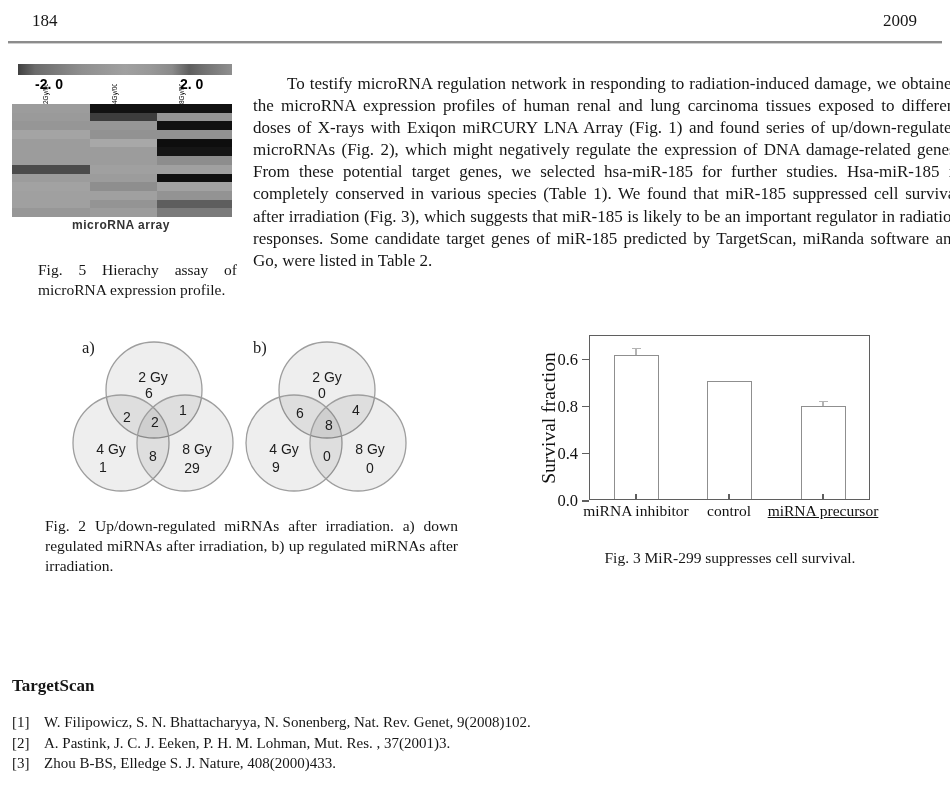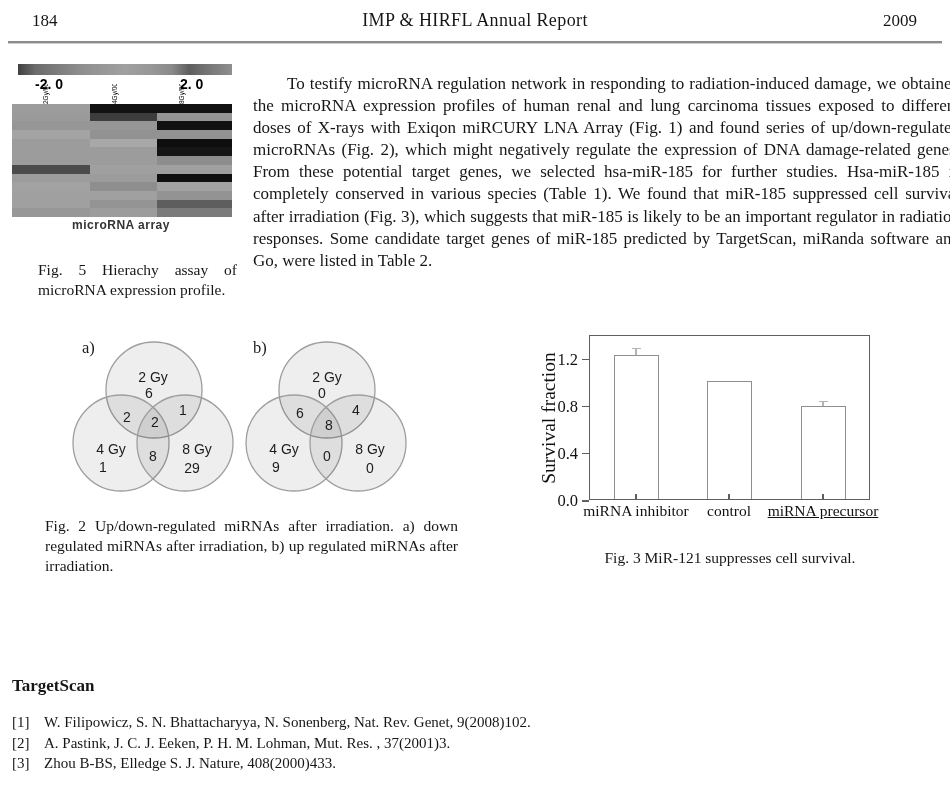--- a/index.html
+++ b/index.html
@@ -62,21 +62,20 @@
   .ref-item{display:flex;}
   .ref-num{flex:none;width:32px;}
   .ref-text{flex:1;}
 </style>
 </head>
 <body>
 
 <div class="page">
 
   <span class="hdr-num">184</span>
-  <span class="hdr-title">IMP &amp; HIRFL Annual Report</span>
   <span class="hdr-year">2009</span>
   <div class="hdr-rule"></div>
 
   <div class="fig1">
     <div class="colorbar"></div>
     <span class="scale-lab scale-min">-2. 0</span>
     <span class="scale-lab scale-max">2. 0</span>
     <span class="hm-col-label" style="left:33px;">2Gy/0Gy</span>
     <span class="hm-col-label" style="left:102px;">4Gy/0Gy</span>
     <span class="hm-col-label" style="left:169px;">8Gy/0Gy</span>
@@ -193,36 +192,36 @@
 
   <div class="chart-ylabel">Survival fraction</div>
   <div class="plot" id="plot-area">
       <div class="ytick" style="top: 164px;"></div>
       <div class="ytick-label" style="top: 155px;">0.0</div>
       <div class="ytick" style="top: 116.857px;"></div>
       <div class="ytick-label" style="top: 107.857px;">0.4</div>
       <div class="ytick" style="top: 69.7143px;"></div>
       <div class="ytick-label" style="top: 60.7143px;">0.8</div>
       <div class="ytick" style="top: 22.5714px;"></div>
-      <div class="ytick-label" style="top: 13.5714px;">1.2</div>
+      <div class="ytick-label" style="top: 13.5714px;">0.6</div>
       <div class="bar" style="left: 23.5px; height: 143.786px;"></div>
       <div class="err-line" style="left: 45.4px; bottom: 143.786px; height: 5.89286px;"></div>
       <div class="err-cap" style="left: 41.5px; bottom: 149.679px;"></div>
       <div class="xtick" style="left: 45.2px;"></div>
       <div class="xcat" style="left: 46px;">miRNA inhibitor</div>
       <div class="bar" style="left: 116.5px; height: 117.857px;"></div>
       <div class="xtick" style="left: 138.2px;"></div>
       <div class="xcat" style="left: 139px;">control</div>
       <div class="bar" style="left: 210.5px; height: 93.1071px;"></div>
       <div class="err-line" style="left: 232.4px; bottom: 93.1071px; height: 3.53571px;"></div>
       <div class="err-cap" style="left: 228.5px; bottom: 96.6429px;"></div>
       <div class="xtick" style="left: 232.2px;"></div>
       <div class="xcat" style="left: 233px; text-decoration: underline;">miRNA precursor</div>
     </div>
-  <div class="fig3-caption">Fig. 3  MiR-121 suppresses cell survival.</div>
+  <div class="fig3-caption">Fig. 3  MiR-299 suppresses cell survival.</div>
 
 
   <div class="refs-heading">TargetScan</div>
   <div class="refs-list" id="refs-list">
       <div class="ref-item">
         <span class="ref-num">[1]</span>
         <span class="ref-text">W. Filipowicz, S. N. Bhattacharyya, N. Sonenberg, Nat. Rev. Genet, 9(2008)102.</span>
       </div>
       <div class="ref-item">
         <span class="ref-num">[2]</span>

